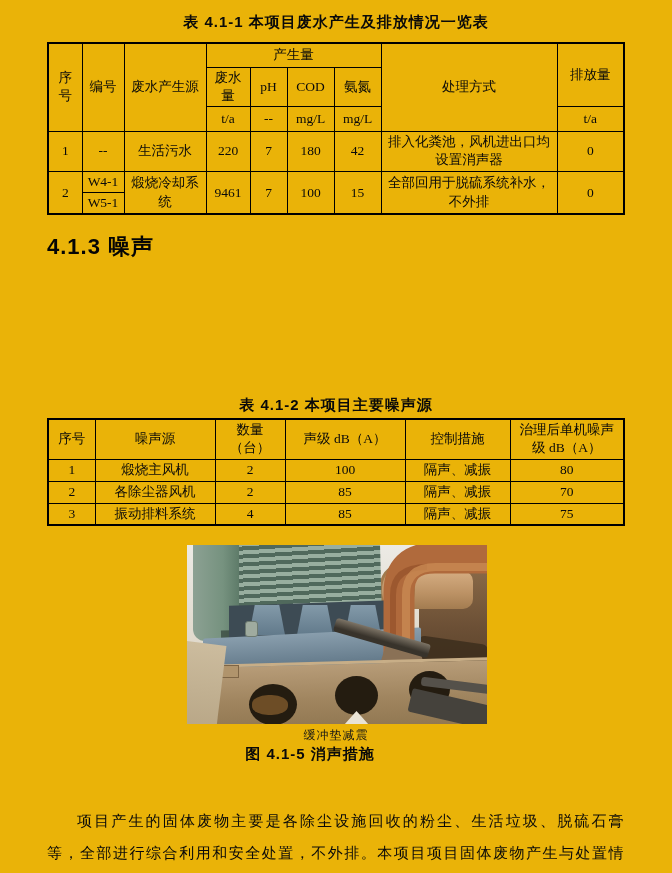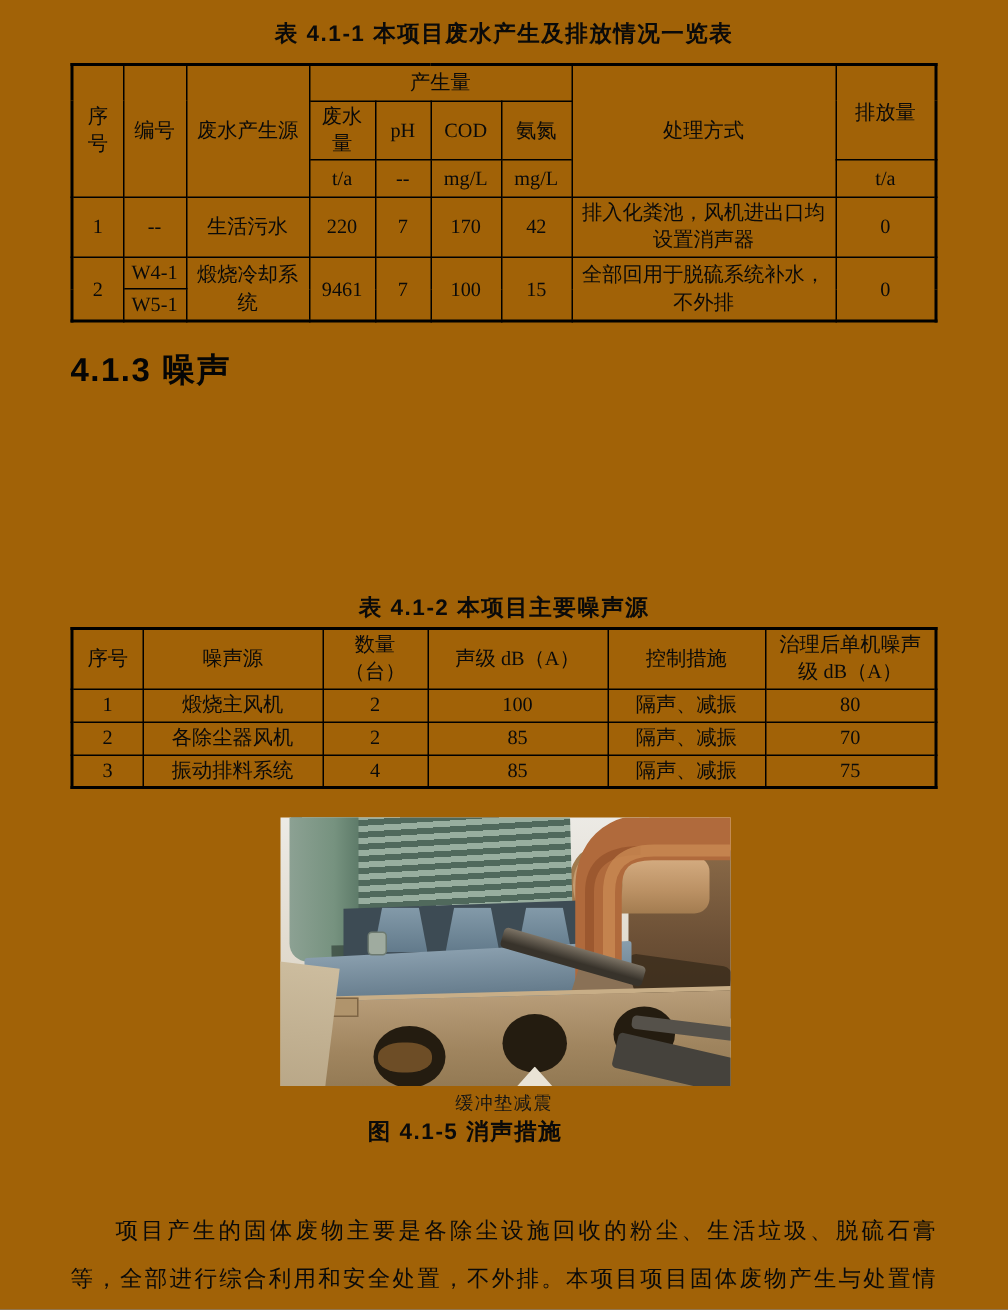--- a/index.html
+++ b/index.html
@@ -1,19 +1,19 @@
 <!DOCTYPE html>
 <html><head>
 <meta charset="utf-8">
 <style>
   * { margin:0; padding:0; box-sizing:border-box; }
   html,body { background:#888; }
   .page {
     position:relative; width:672px; height:873px; margin:0 auto;
-    background:#a16207; color:#111;
+    background:#eab308; color:#111;
     font-family:"Liberation Serif", serif;
     overflow:hidden;
   }
   .tbl-title {
     position:absolute; left:0; width:672px; text-align:center;
     font-family:"Liberation Sans", sans-serif;
     font-weight:bold; font-size:15px; color:#0a0a0a; letter-spacing:1px;
   }
   #title1 { top:13px; }
   #title2 { top:396px; }
@@ -140,21 +140,21 @@
         <th>mg/L</th>
         <th>mg/L</th>
         <th>t/a</th>
       </tr>
       <tr style="height:40px">
         <td>1</td>
         <td>--</td>
         <td>生活污水</td>
         <td>220</td>
         <td>7</td>
-        <td>170</td>
+        <td>180</td>
         <td>42</td>
         <td>排入化粪池，风机进出口均设置消声器</td>
         <td>0</td>
       </tr>
       <tr style="height:21px">
         <td rowspan="2">2</td>
         <td>W4-1</td>
         <td rowspan="2">煅烧冷却系统</td>
         <td rowspan="2">9461</td>
         <td rowspan="2">7</td>

